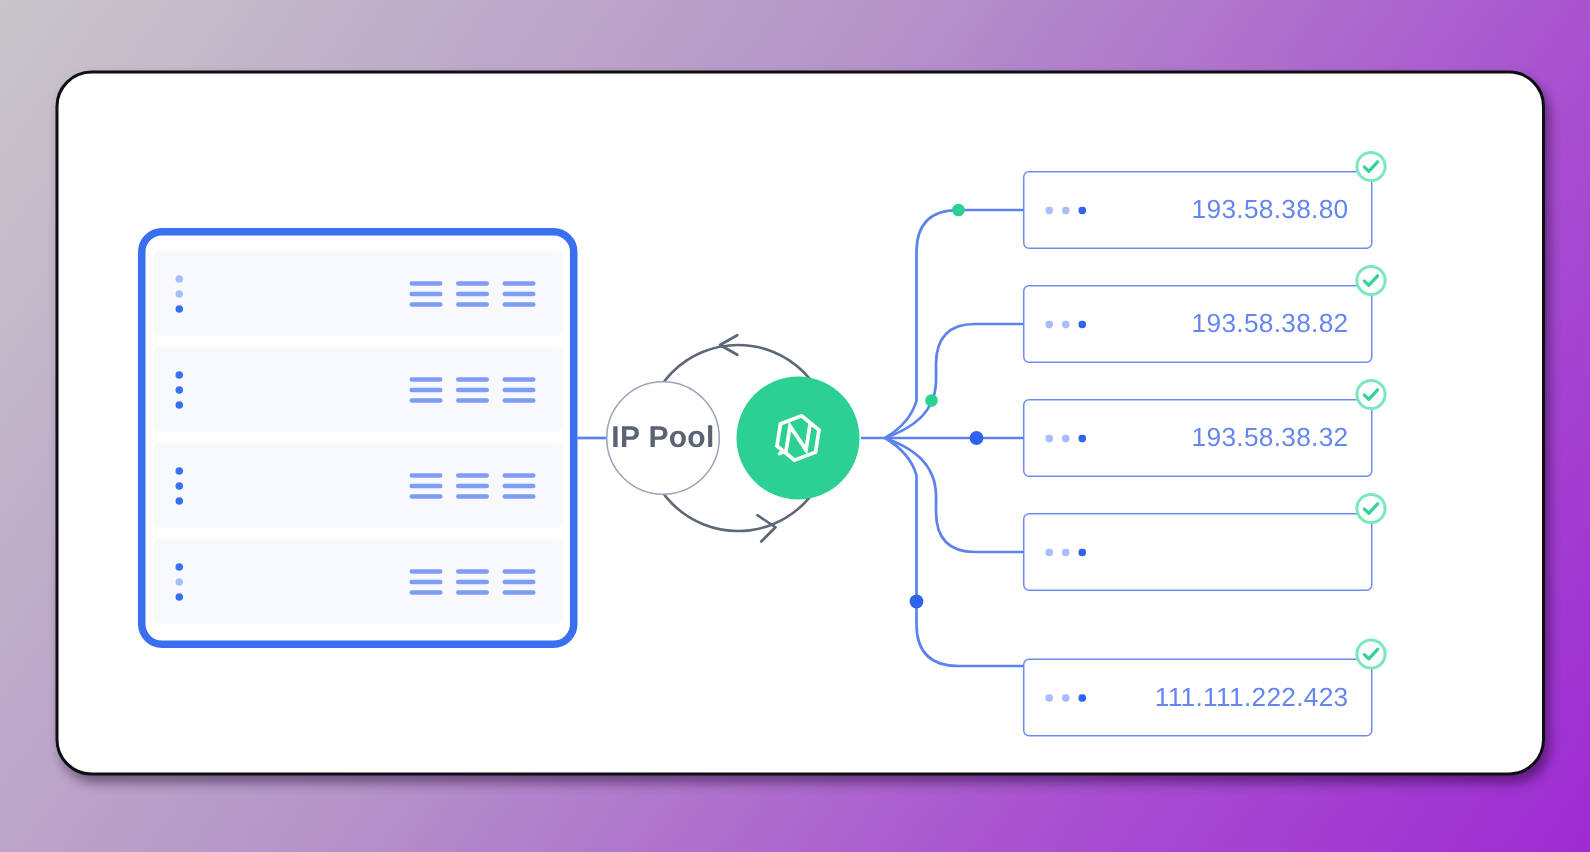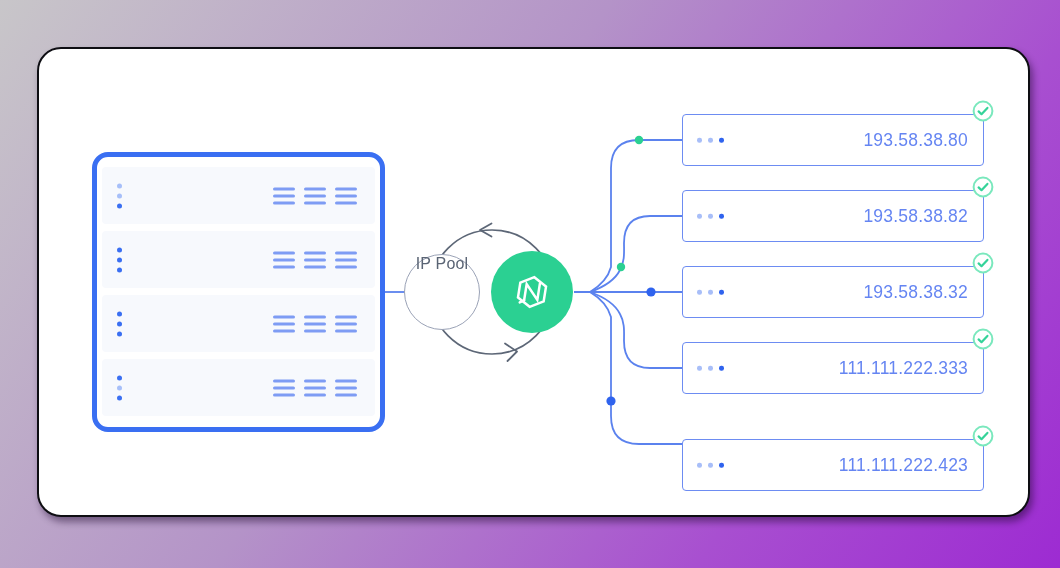--- a/index.html
+++ b/index.html
@@ -56,31 +56,31 @@
   .vdots i{width:5px;height:5px;border-radius:50%;background:var(--accent-blue);display:block;}
   .hgroups{position:absolute;right:18px;top:50%;transform:translateY(-50%);
     display:flex;gap:9px;}
   .hgroup{display:flex;flex-direction:column;gap:4px;}
   .hgroup i{display:block;width:22px;height:3px;border-radius:2px;background:var(--soft-blue);}
 
   
   .pool-circle{
     position:absolute;left:365px;top:205px;width:76px;height:76px;border-radius:50%;
     background:#fff;border:1.6px solid var(--pool-ring);
-    display:flex;justify-content:center;
-    font-size:16px;font-weight:400;color:var(--pool-text);letter-spacing:.2px;
+    display:flex;align-items:center;justify-content:center;
+    font-size:20px;font-weight:700;color:var(--pool-text);letter-spacing:.2px;
   }
   .green-circle{
     position:absolute;left:452px;top:202px;width:82px;height:82px;border-radius:50%;
     background:var(--green);display:flex;align-items:center;justify-content:center;
   }
 
   
   .endpoint{
-    position:absolute;left:643px;width:302px;height:52px;
+    position:absolute;left:643px;width:233px;height:52px;
     background:#fff;border:1.6px solid #6d8cf2;border-radius:4px;
   }
   .endpoint .edots{position:absolute;left:14px;top:50%;transform:translateY(-50%);
     display:flex;gap:6.5px;}
   .endpoint .edots i{width:4.5px;height:4.5px;border-radius:50%;background:var(--dot-blue);display:block;}
   .endpoint .edots i:nth-child(1),.endpoint .edots i:nth-child(2){opacity:.42;}
   .endpoint .ip-label{
     position:absolute;right:15px;top:50%;transform:translateY(-50%);
     font-size:17.5px;color:var(--ip-text-blue);letter-spacing:.2px;font-weight:400;
   }
@@ -266,21 +266,20 @@
           <path d="M6.6,11.4 L9.5,14.2 L15.4,7.9" fill="none" stroke="var(--check-green)" stroke-width="2.2" stroke-linecap="round" stroke-linejoin="round"></path>
         </svg>
       </div>
 
       <div class="endpoint" style="top: 293px;">
         <span class="edots">
             <i></i>
             <i></i>
             <i></i>
           </span>
-        <span class="ip-label">111.111.222.333</span>
         <svg class="check" viewBox="0 0 22 22">
           <circle cx="11" cy="11" r="9.4" fill="#ffffff" stroke="var(--check-ring)" stroke-width="2"></circle>
           <path d="M6.6,11.4 L9.5,14.2 L15.4,7.9" fill="none" stroke="var(--check-green)" stroke-width="2.2" stroke-linecap="round" stroke-linejoin="round"></path>
         </svg>
       </div>
 
       <div class="endpoint" style="top: 369px; margin-top: 21px;">
         <span class="edots">
             <i></i>
             <i></i>

